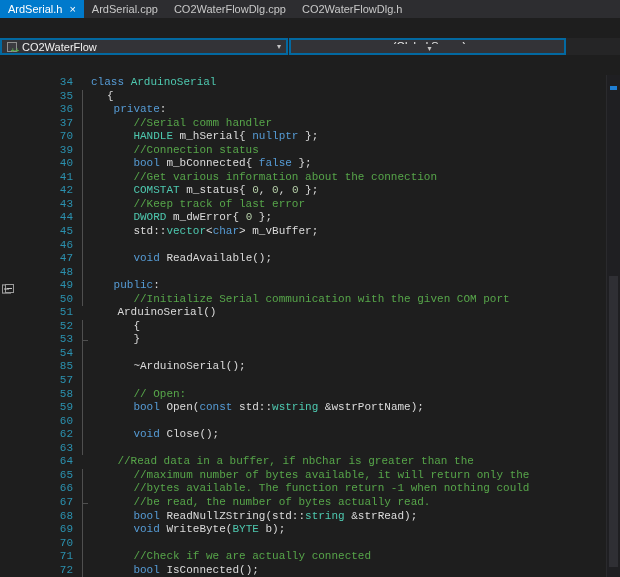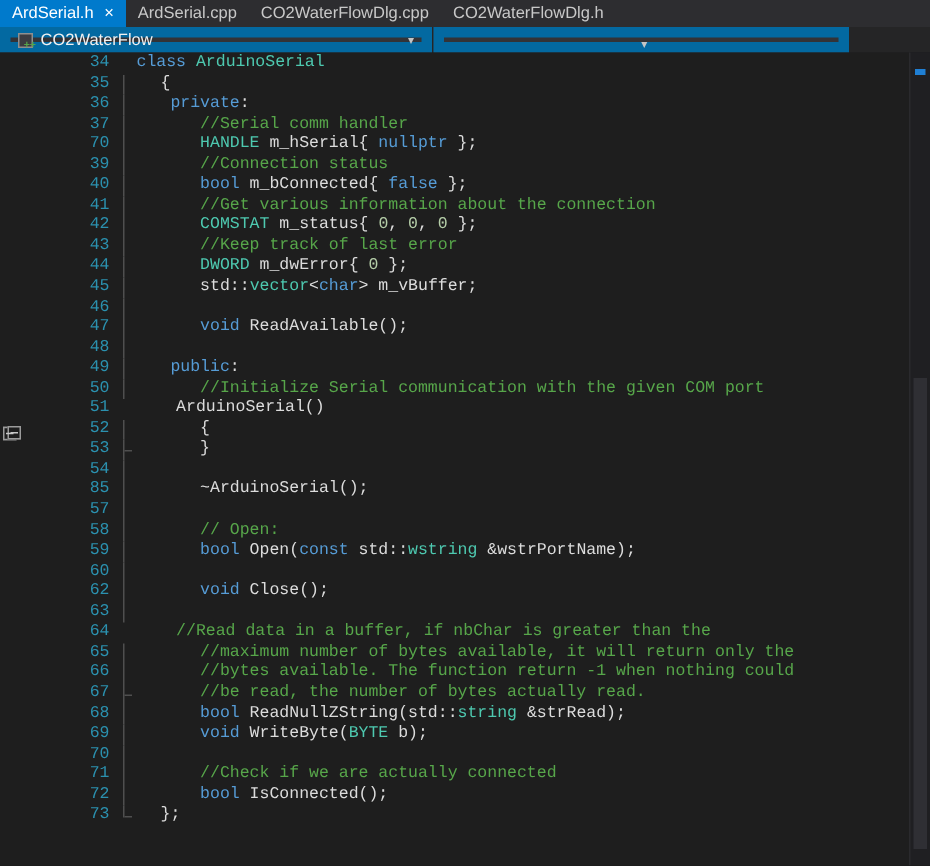--- a/index.html
+++ b/index.html
@@ -1,30 +1,30 @@
 <!DOCTYPE html>
 <html><head>
 <meta charset="utf-8">
 <style>
   html, body { margin:0; padding:0; background:#1e1e1e; }
   .window {
     width:620px; height:577px; overflow:hidden; background:#1e1e1e;
     font-family:"Liberation Sans", sans-serif;
-    display:flex; flex-direction:column;
+    display:flex; flex-direction:column;gap:20px;
   }
 
   
   .tabbar { height:18px; background:#2d2d30; display:flex; align-items:stretch; flex:none; }
   .tab { display:flex; align-items:center; padding:0 8px; font-size:11px; color:#c8c8c8; white-space:nowrap; }
   .tab.active { background:#007acc; color:#ffffff; }
   .tab .close { margin-left:7px; font-size:11px; line-height:1; color:#ffffff; }
 
   
   .navbar { height:17px; background:#252526; display:flex; flex:none; align-items:stretch; }
-  .combo { display:flex; align-items:center; background:#333337; border:7px solid #0369a1;
+  .combo { display:flex; align-items:center; background:#333337; border:2px solid #0369a1;
            box-sizing:border-box; font-size:11px; color:#f1f1f1; padding:0 5px; }
   .combo-project { width:288px; }
   .combo-scope   { width:277px; margin-left:1px;flex-direction:column; }
   .combo-text { flex:1; padding-left:4px; white-space:nowrap; overflow:hidden; }
   .chevron { color:#c5c5c5; font-size:8px; margin-left:4px; flex:none; }
   .proj-icon { width:11px; height:11px; position:relative; flex:none; }
   .proj-icon::before { content:""; position:absolute; left:0; top:1px; width:8px; height:8px; border:1px solid #8f8f8f; background:#3c3c41; }
   .proj-icon::after { content:"++"; position:absolute; right:-1px; bottom:-2px; font-size:7px; font-weight:bold; color:#57a64a; }
 
   

